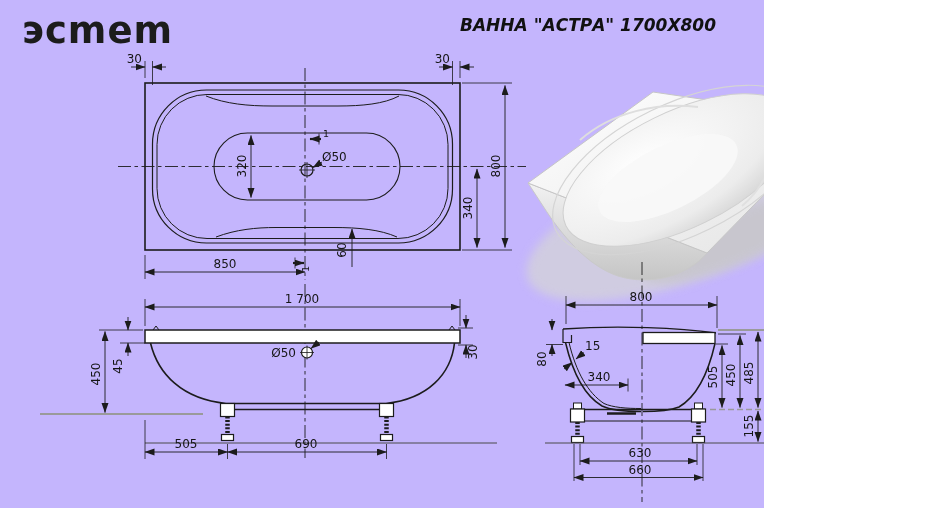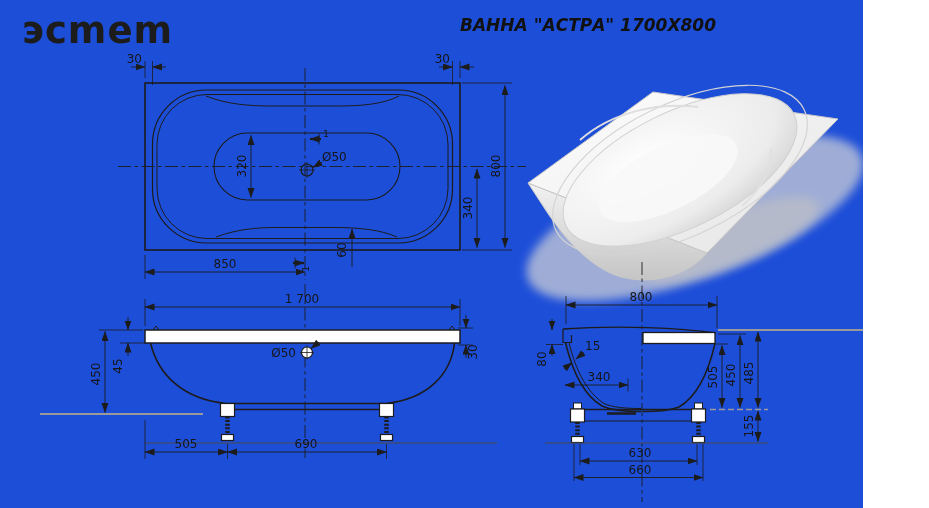--- a/index.html
+++ b/index.html
@@ -1,16 +1,16 @@
 <!DOCTYPE html>
 <html><head>
 <meta charset="utf-8">
 <style>
   html,body{margin:0;padding:0;background:#ffffff;}
-  .stage{position:relative;width:863px;height:508px;background:#1d4ed8;overflow:hidden;}
+  .stage{position:relative;width:764px;height:508px;background:#c4b5fd;overflow:hidden;}
   svg{display:block;}
   text{font-family:"DejaVu Sans","Liberation Sans",sans-serif;font-size:12px;fill:#161616;}
   .logo{font-size:37px;font-weight:bold;letter-spacing:1px;fill:#1c1c1c;}
   .title{font-size:17px;font-weight:bold;font-style:italic;fill:#111;}
   .s{font-size:9.5px;}
   .ln{stroke:#1c1c1c;fill:none;}
   .cl{stroke:#1c1c1c;fill:none;stroke-width:0.9;stroke-dasharray:13 3.5 3.5 3.5;}
   .dim{stroke:#1c1c1c;fill:none;stroke-width:0.9;}
   .ext{stroke:#1c1c1c;fill:none;stroke-width:0.8;}
   .gray{stroke:#9a9a9a;fill:none;}

